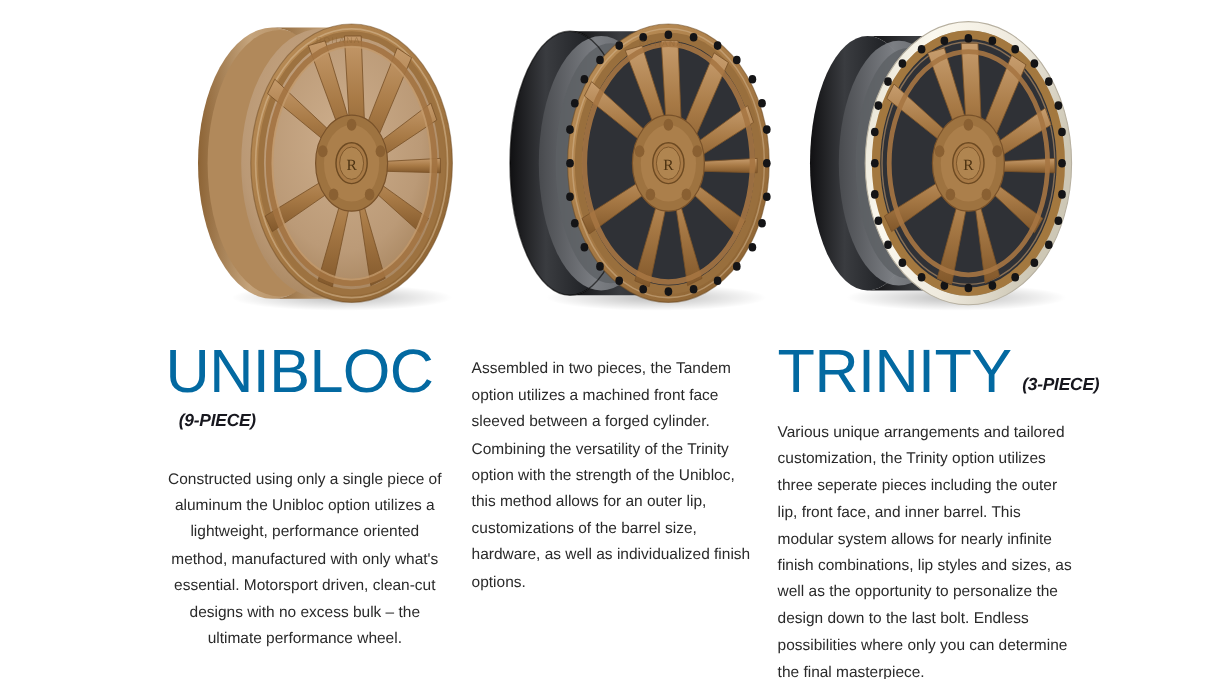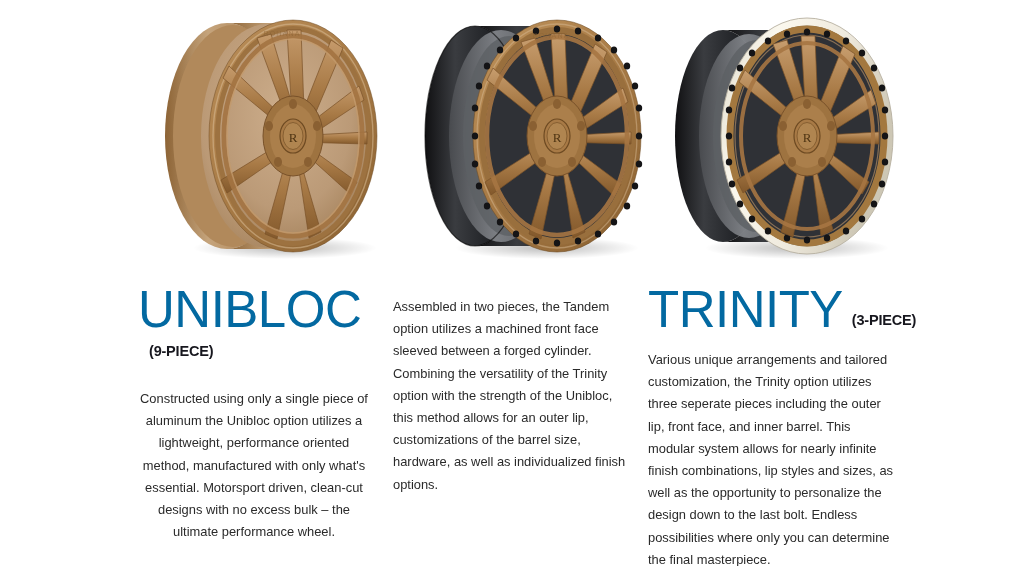--- a/index.html
+++ b/index.html
@@ -64,20 +64,21 @@
     font-size: 51px;
     letter-spacing: -0.5px;
     line-height: 1;
     vertical-align: baseline;
   }
   .subheading {
     display: inline-block;
     color: #17171e;
     font-family: "Liberation Sans", sans-serif;
     font-weight: bold;
+    font-style: italic;
     font-size: 14.5px;
     letter-spacing: -0.2px;
     line-height: 1;
   }
   
   .col-1 .heading-line, .col-2 .heading-line { padding-top: 16px; }
   .col-1 .subheading-line, .col-2 .subheading-line {
     padding-left: 11px;
     padding-top: 7px;
   }

